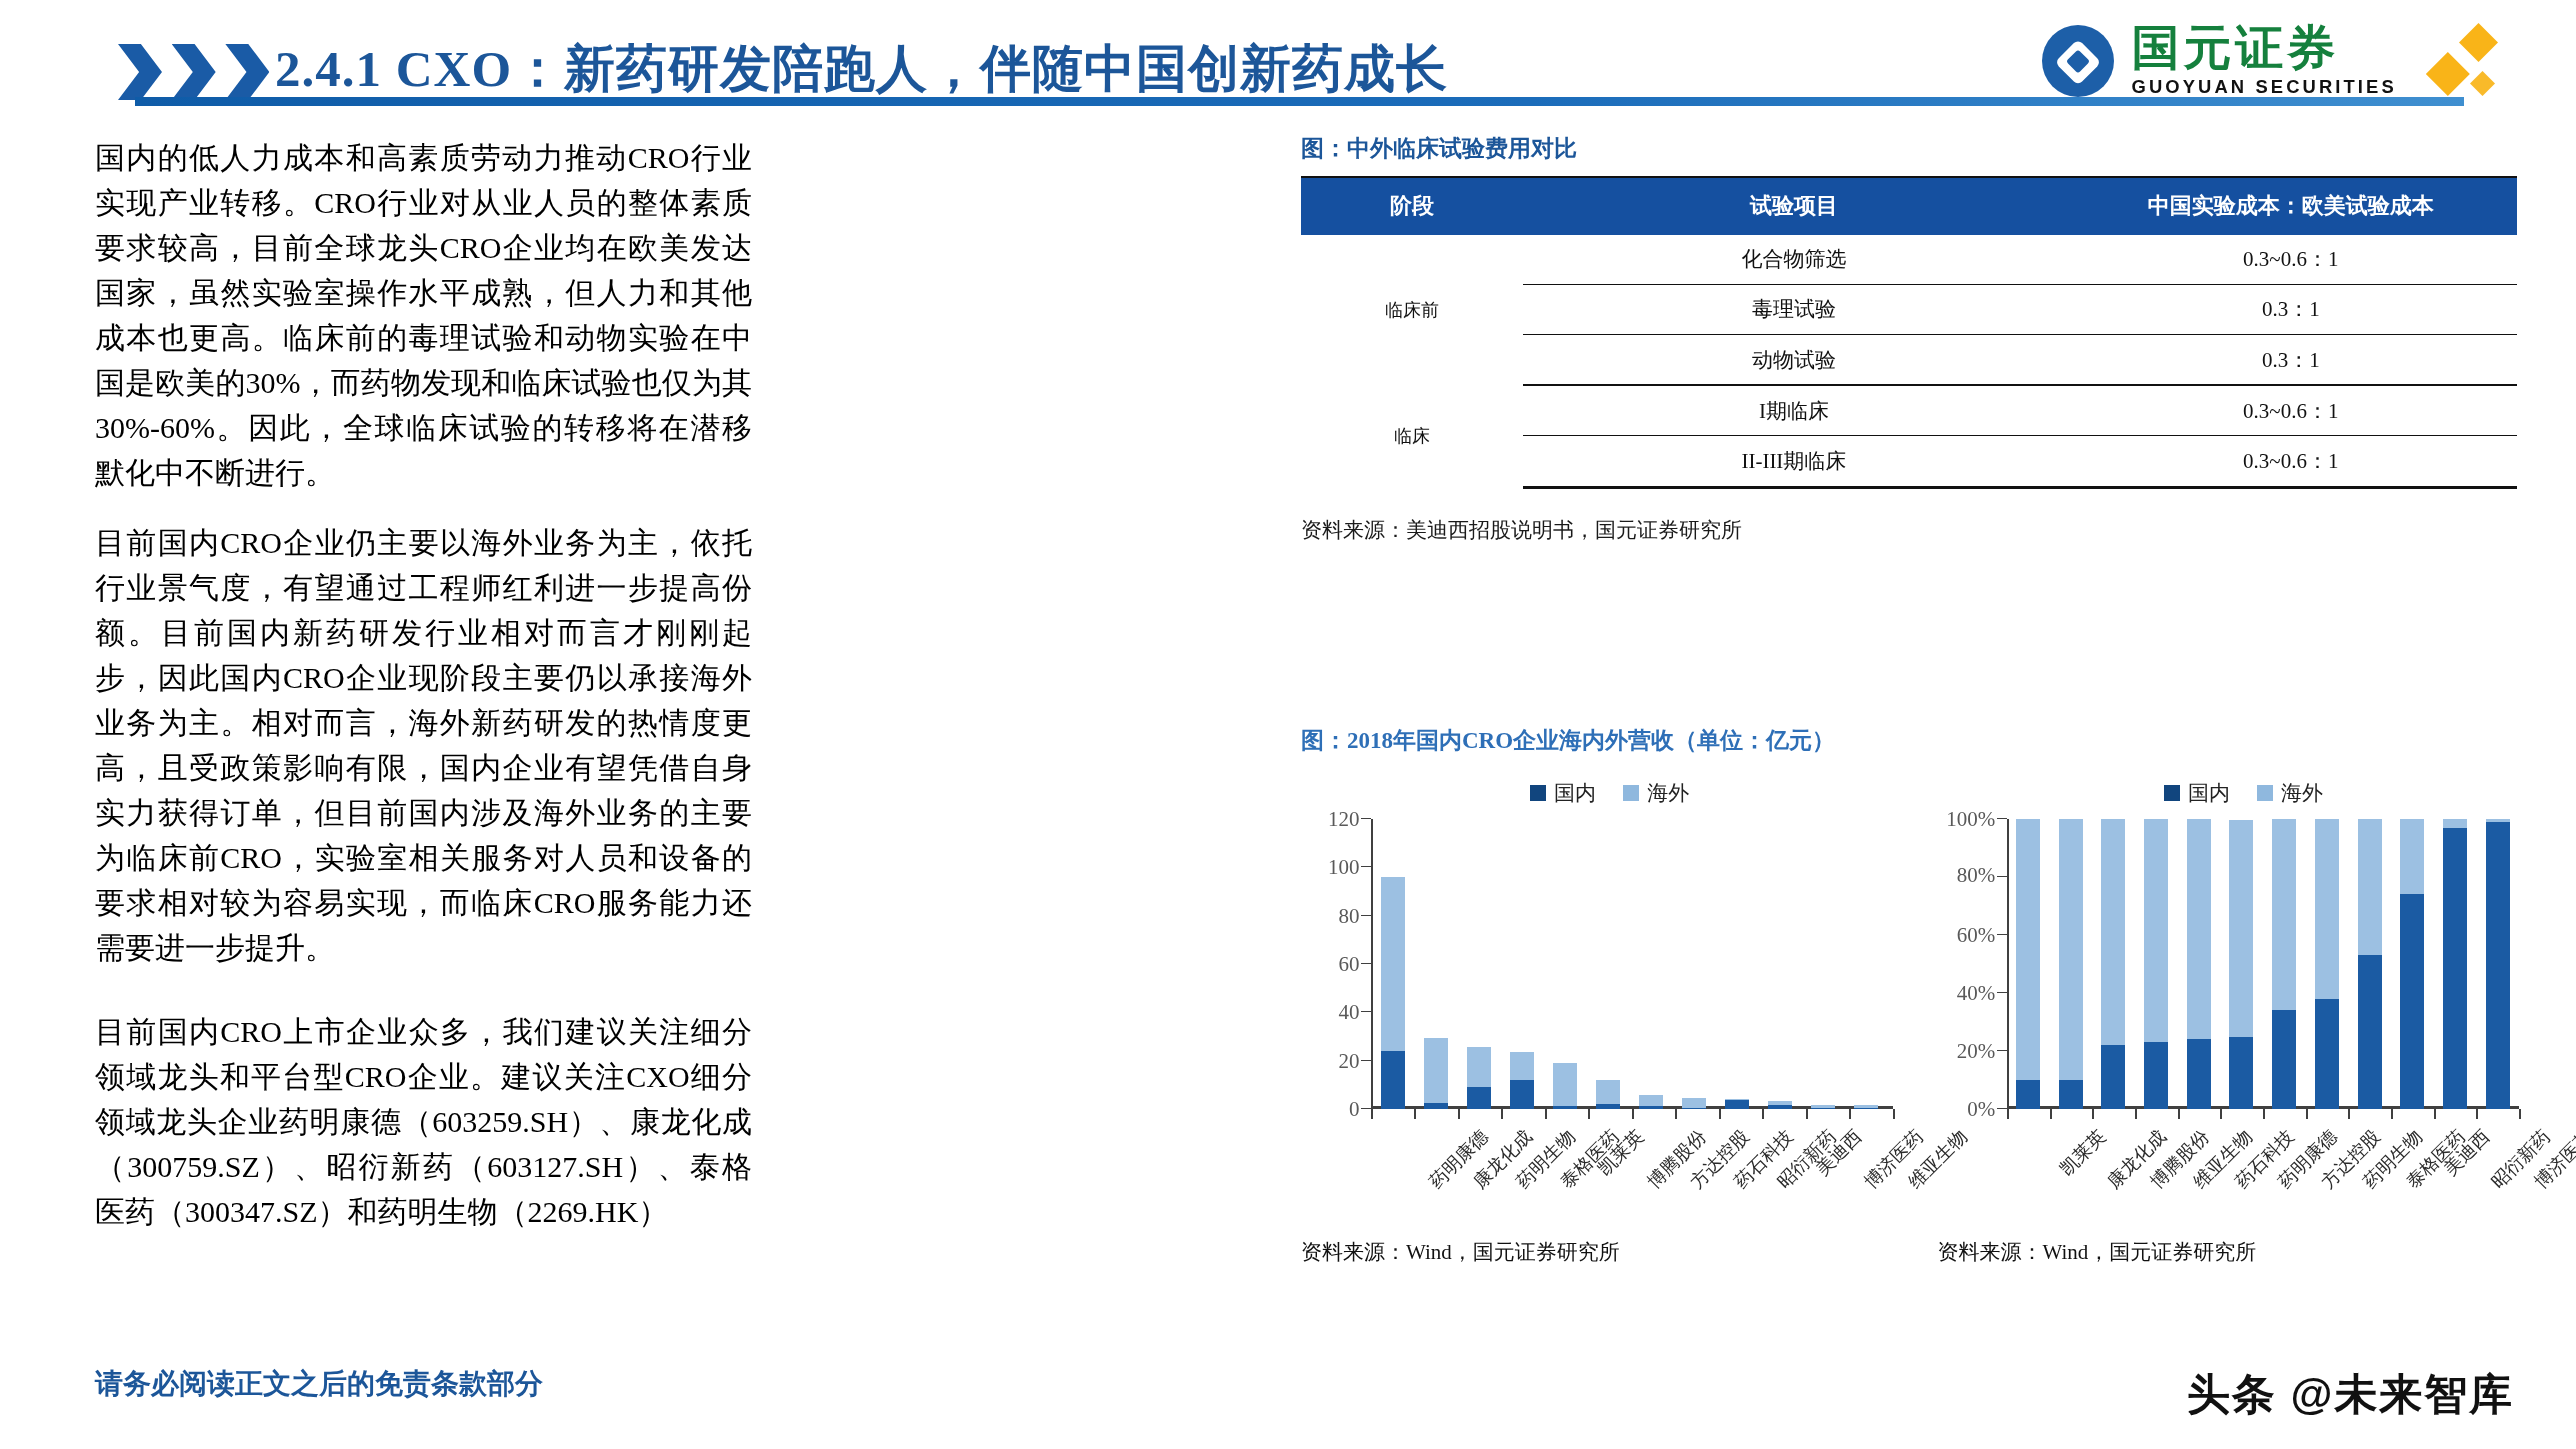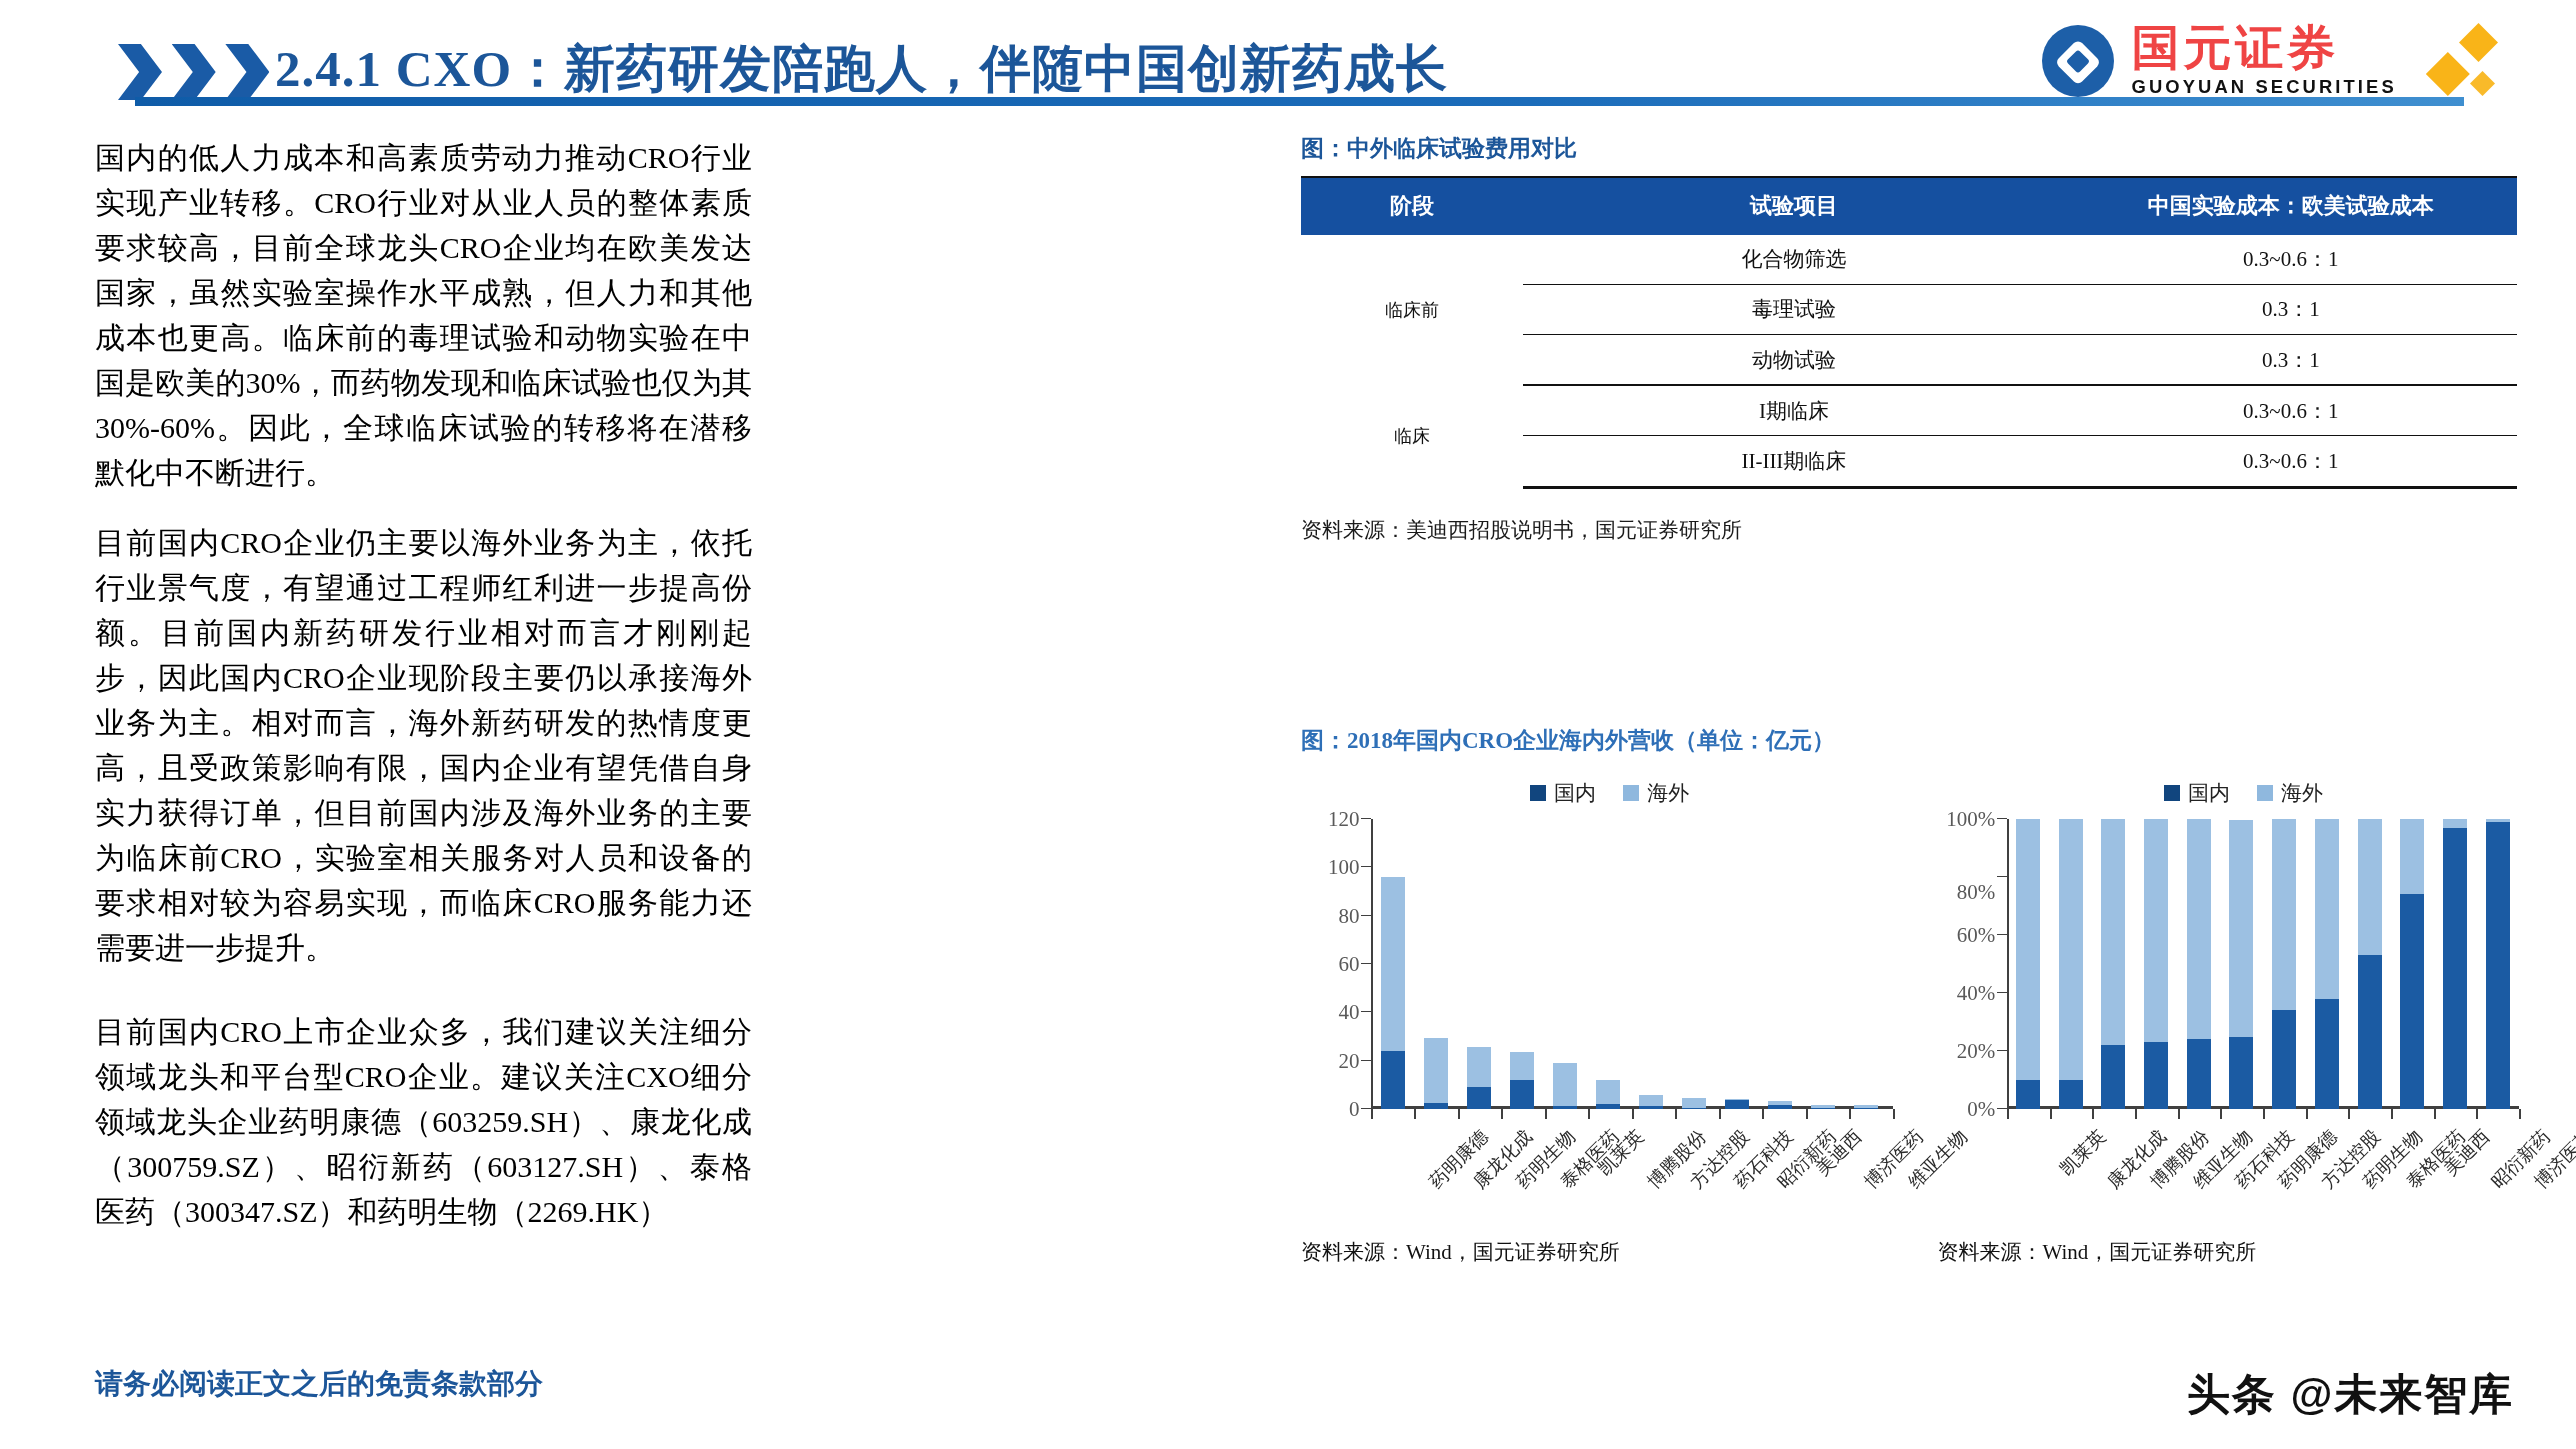--- a/index.html
+++ b/index.html
@@ -23,21 +23,21 @@
     font-family:"Liberation Serif","DejaVu Serif",serif;
     letter-spacing:1px;white-space:nowrap;
   }
   .logo{position:absolute;right:73px;top:23px;display:flex;align-items:center;gap:17.4px;}
   .logo-mark{width:72px;height:72px;border-radius:50%;background:#1d5fa8;position:relative;}
   .logo-mark:after{content:"";position:absolute;left:50%;top:50%;transform:translate(-50%,-46%) rotate(45deg);
         width:33px;height:33px;background:#fff;border-radius:5.8px;}
   .logo-mark:before{content:"";position:absolute;left:50%;top:50%;transform:translate(-50%,-46%) rotate(45deg);
         width:17.4px;height:17.4px;background:#1d5fa8;z-index:2;border-radius:2.9px;}
   .logo-text{font-family:"Liberation Sans","DejaVu Sans",sans-serif;}
-  .logo-cn{font-size:48px;font-weight:bold;color:#ef4444;letter-spacing:3.9px;line-height:1.06;font-family:Liberation Serif, serif;}
+  .logo-cn{font-size:48px;font-weight:bold;color:#15803d;letter-spacing:3.9px;line-height:1.06;font-family:Liberation Serif, serif;}
   .logo-en{font-size:18.4px;font-weight:bold;color:#111;letter-spacing:3.1px;margin-top:1.9px;}
   .logo-diamonds{position:relative;width:83px;height:75px;margin-left:5.8px;}
   .dia{position:absolute;background:#f9b418;
        clip-path:polygon(50% 0,100% 50%,50% 100%,0 50%);}
   .dia.d1{width:39px;height:39px;left:39px;top:0;}
   .dia.d2{width:44px;height:44px;left:5.8px;top:29px;}
   .dia.d3{width:25px;height:25px;left:50px;top:48px;opacity:.92;}
   .rule{position:absolute;left:135px;top:97px;width:2329px;height:8.7px;
         background:linear-gradient(90deg,#0f5ca8 0%,#1b6cba 60%,#3f8fd0 100%);}
 
@@ -356,21 +356,21 @@
             <div class="axisline" style="left: 0px; top: 0px; width: 1.9px; height: 290px;"></div>
             <div class="axisline" style="left: 0px; bottom: 0px; height: 2.9px; width: 512px;"></div>
             <div class="ylab" style="top: 290px;">0%</div>
             <div class="tick" style="top: 289px;"></div>
             <div class="ylab" style="top: 232px;">20%</div>
             <div class="tick" style="top: 231px;"></div>
             <div class="ylab" style="top: 174px;">40%</div>
             <div class="tick" style="top: 173px;"></div>
             <div class="ylab" style="top: 116px;">60%</div>
             <div class="tick" style="top: 115px;"></div>
-            <div class="ylab" style="top: 73px;">80%</div>
+            <div class="ylab" style="top: 56px;">80%</div>
             <div class="tick" style="top: 57px;"></div>
             <div class="ylab" style="top: 0px;">100%</div>
             <div class="tick" style="top: -1px;"></div>
             <div class="bars" style="width: 512px; height: 290px;">
               <div style="width: 43px; display: flex; justify-content: center; align-items: flex-end; height: 290px;">
                 <div class="bar" style="width: 24px;">
                   <div class="seg ovs" style="height: 261px;"></div>
                   <div class="seg dom" style="height: 29px;"></div>
                 </div>
               </div>

